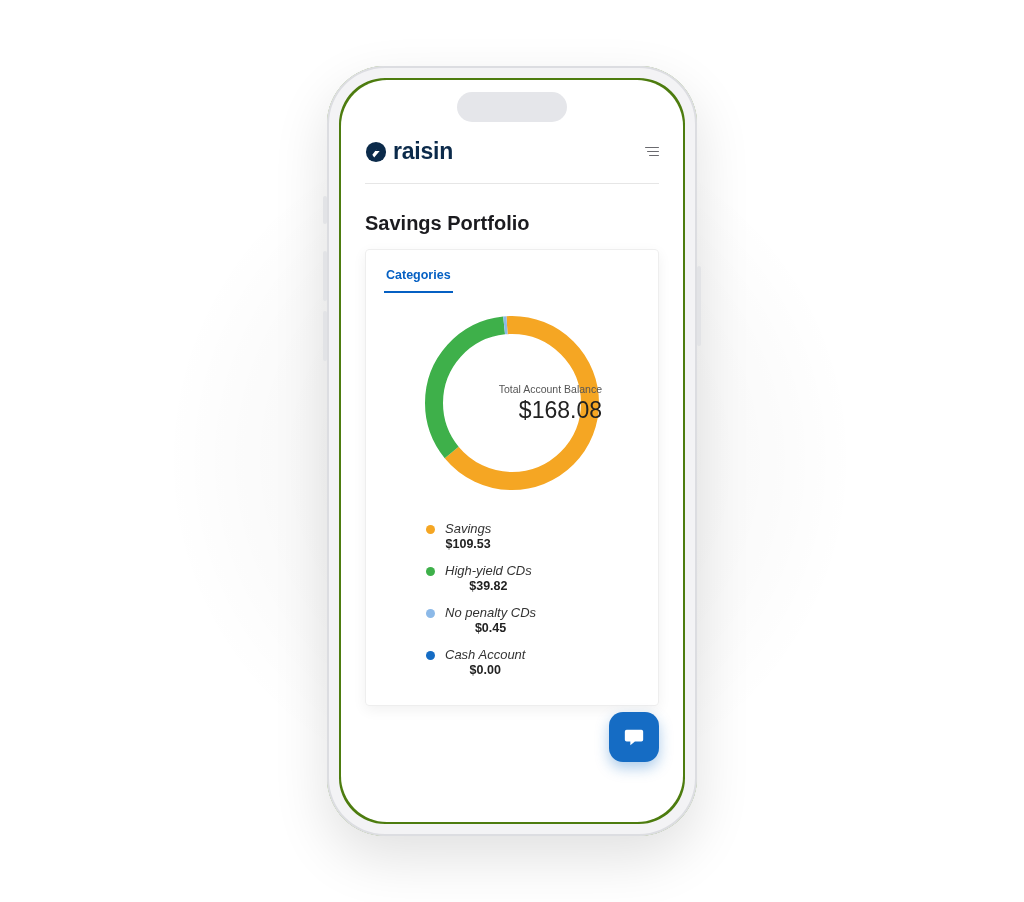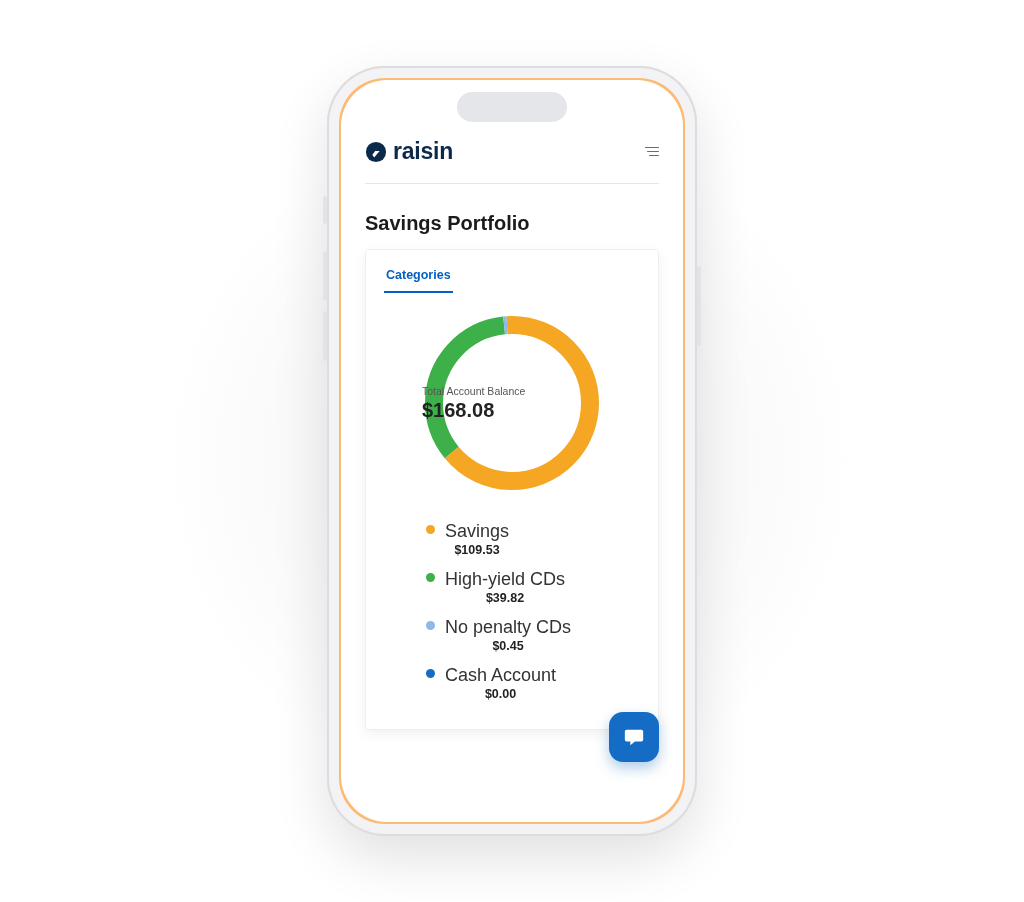--- a/index.html
+++ b/index.html
@@ -22,21 +22,21 @@
       top: 120px;
       left: 170px;
       z-index: 0;
     }
     
     .phone {
       position: relative;
       width: 370px;
       height: 770px;
       border-radius: 58px;
-      background: #fdba74;
+      background: #4d7c0f;
       box-shadow: 0 22px 55px rgba(0,0,0,0.12), inset 0 0 0 2px #dcdde1, inset 0 0 0 12px #f3f3f5;
       padding: 14px;
       z-index: 2;
     }
     .phone .btn-side {
       position: absolute;
       background: #e2e3e6;
       border-radius: 3px;
     }
     .btn-left-1 { left: -4px; top: 130px; width: 4px; height: 28px; }
@@ -142,54 +142,55 @@
       position: relative;
       width: 180px;
       height: 180px;
     }
     .donut svg { transform: rotate(-90deg); }
     .donut-center {
       position: absolute;
       inset: 0;
       display: flex;
       flex-direction: column;
-      align-items: flex-start;
+      align-items: flex-end;
       justify-content: center;
       text-align: center;
     }
     .donut-label {
       font-size: 10.5px;
       color: #555;
     }
     .donut-value {
-      font-size: 20px;
+      font-size: 23px;
       color: #222;
-      font-weight: 700;
+      font-weight: 400;
       margin-top: 2px;
     }
 
     .legend {
       padding: 6px 0 0 60px;
     }
     .legend-item {
       display: flex;
       align-items: flex-start;
       gap: 10px;
       margin: 12px 0;
     }
     .dot {
       width: 9px;
       height: 9px;
       border-radius: 50%;
       margin-top: 4px;
       flex-shrink: 0;
     }
     .legend-text .lbl {
-      font-size: 18px;
+      font-size: 13px;
       color: #333;
+      font-style: italic;
     }
     .legend-text .val {
       font-size: 12.5px;
       font-weight: 700;
       color: #222;
       margin-top: 1px;
       text-align: center;
     }
 
     .details-link {

